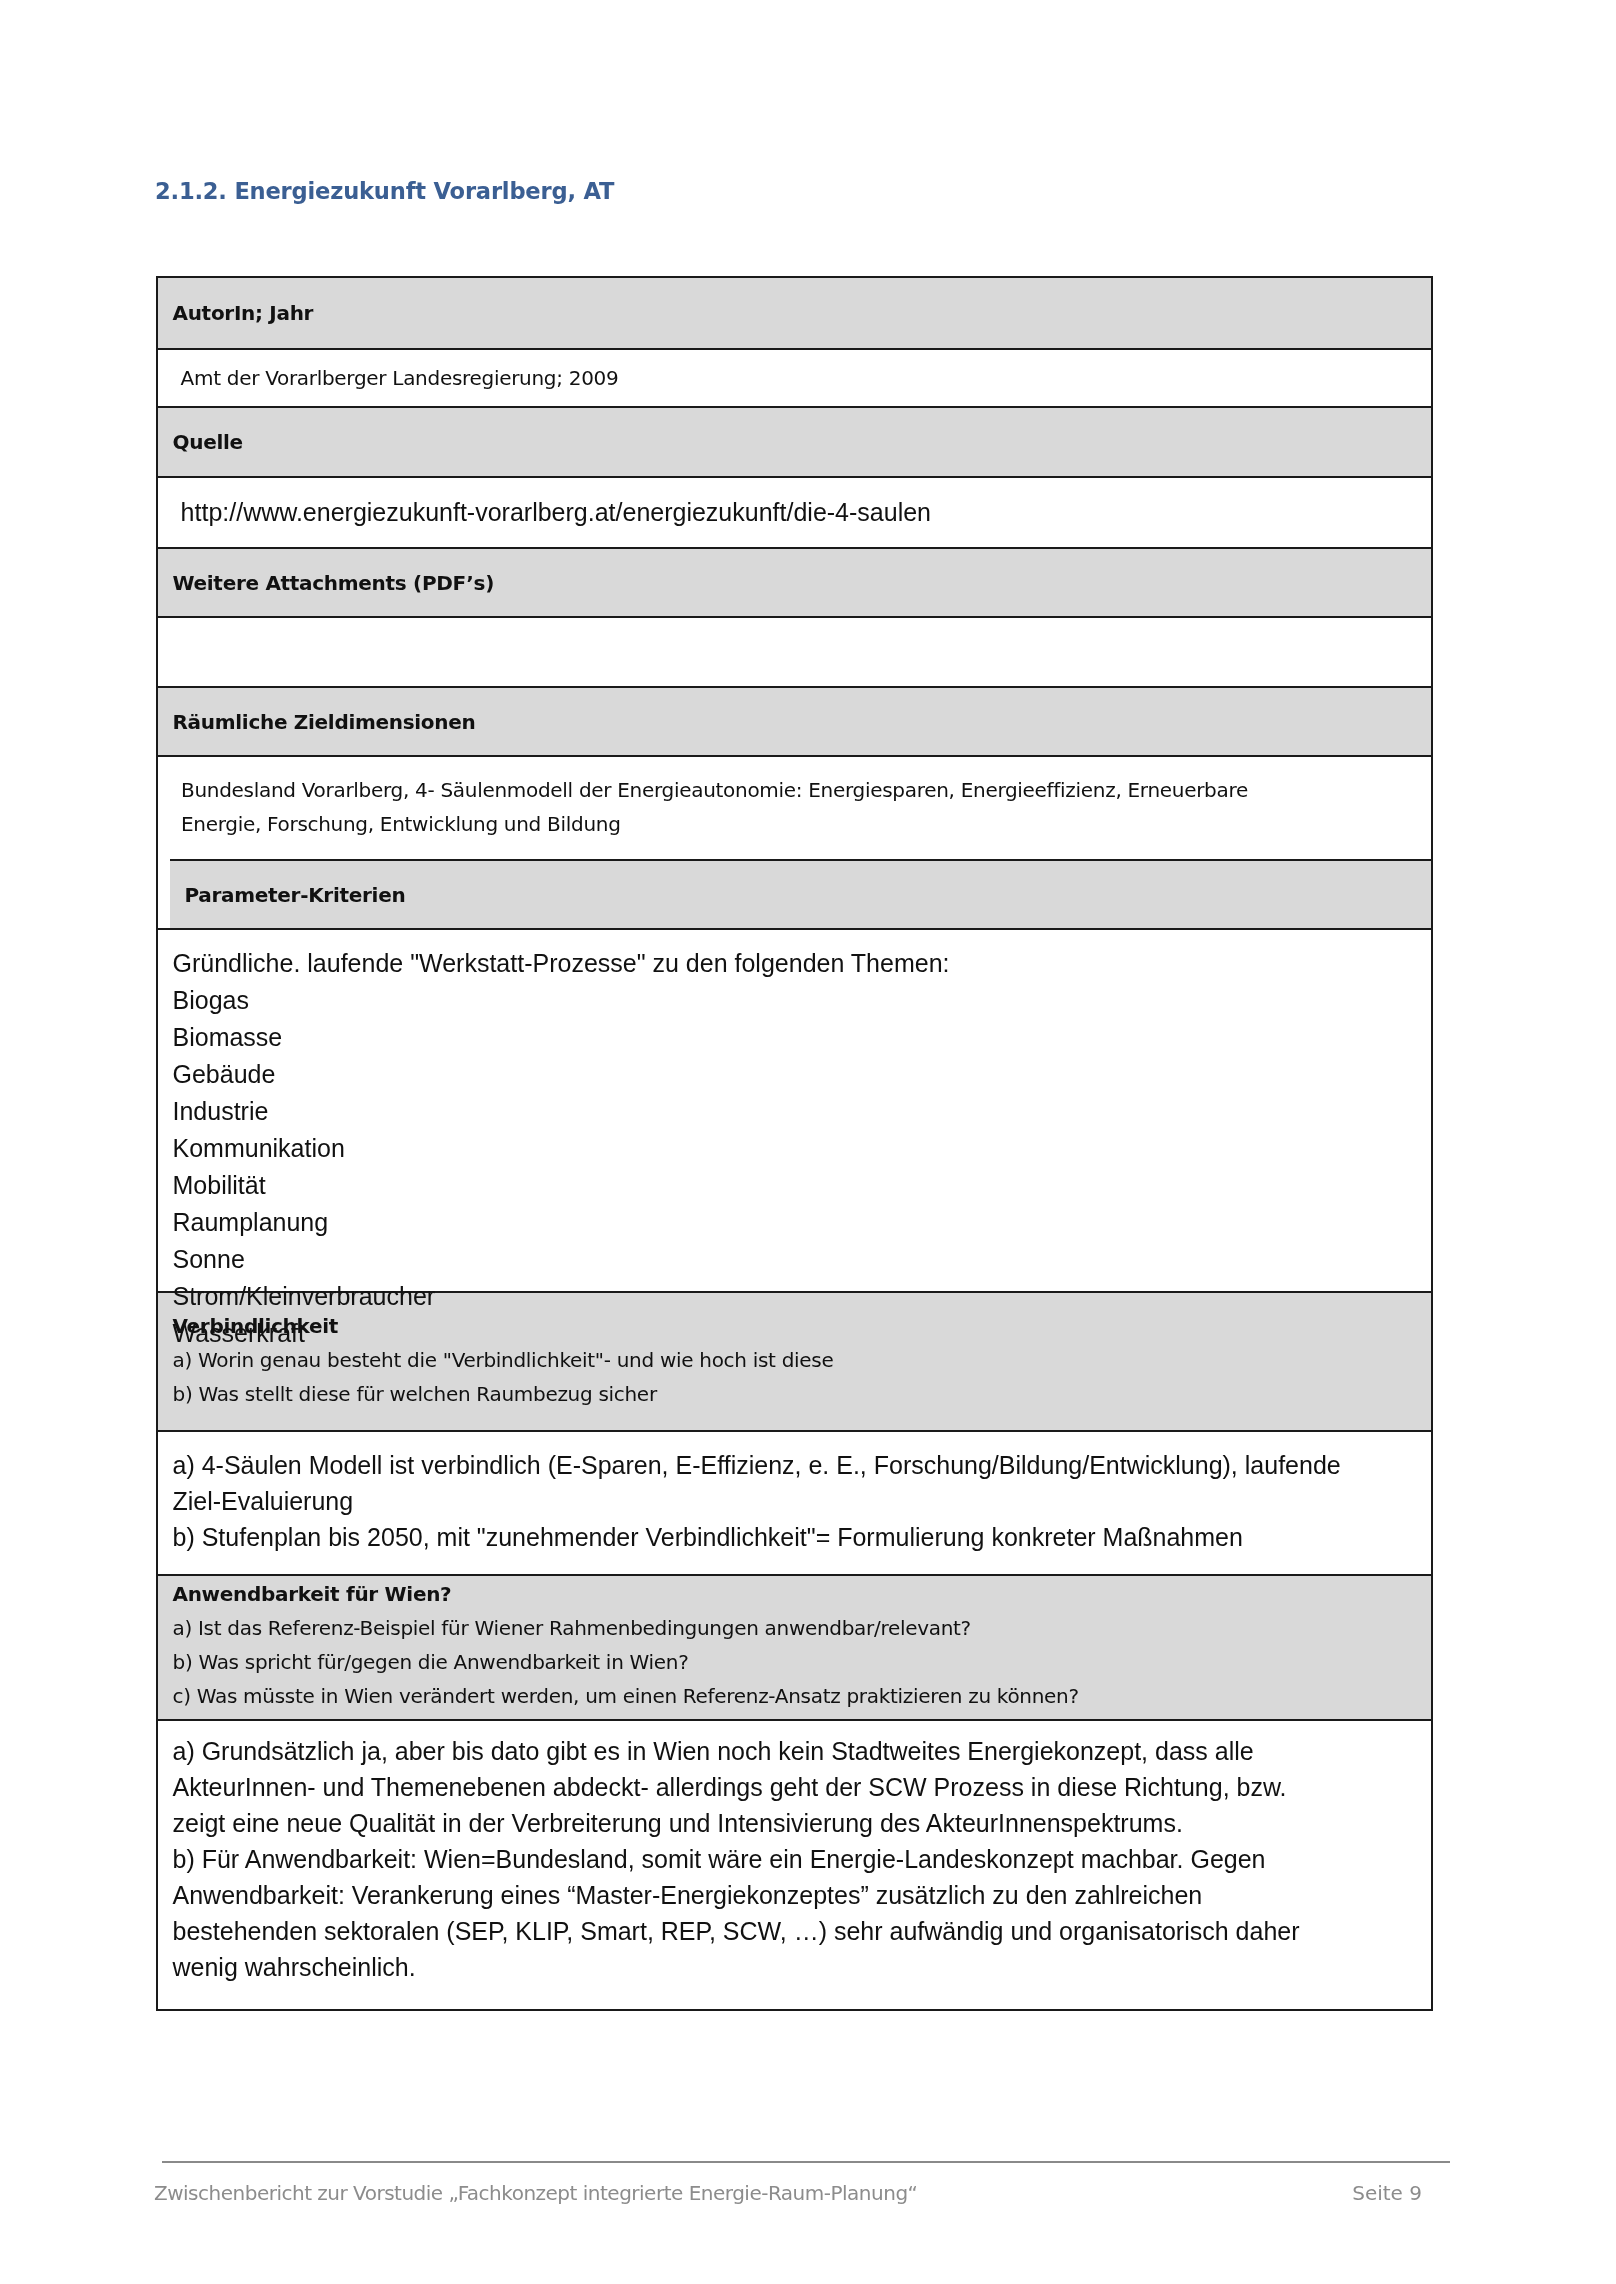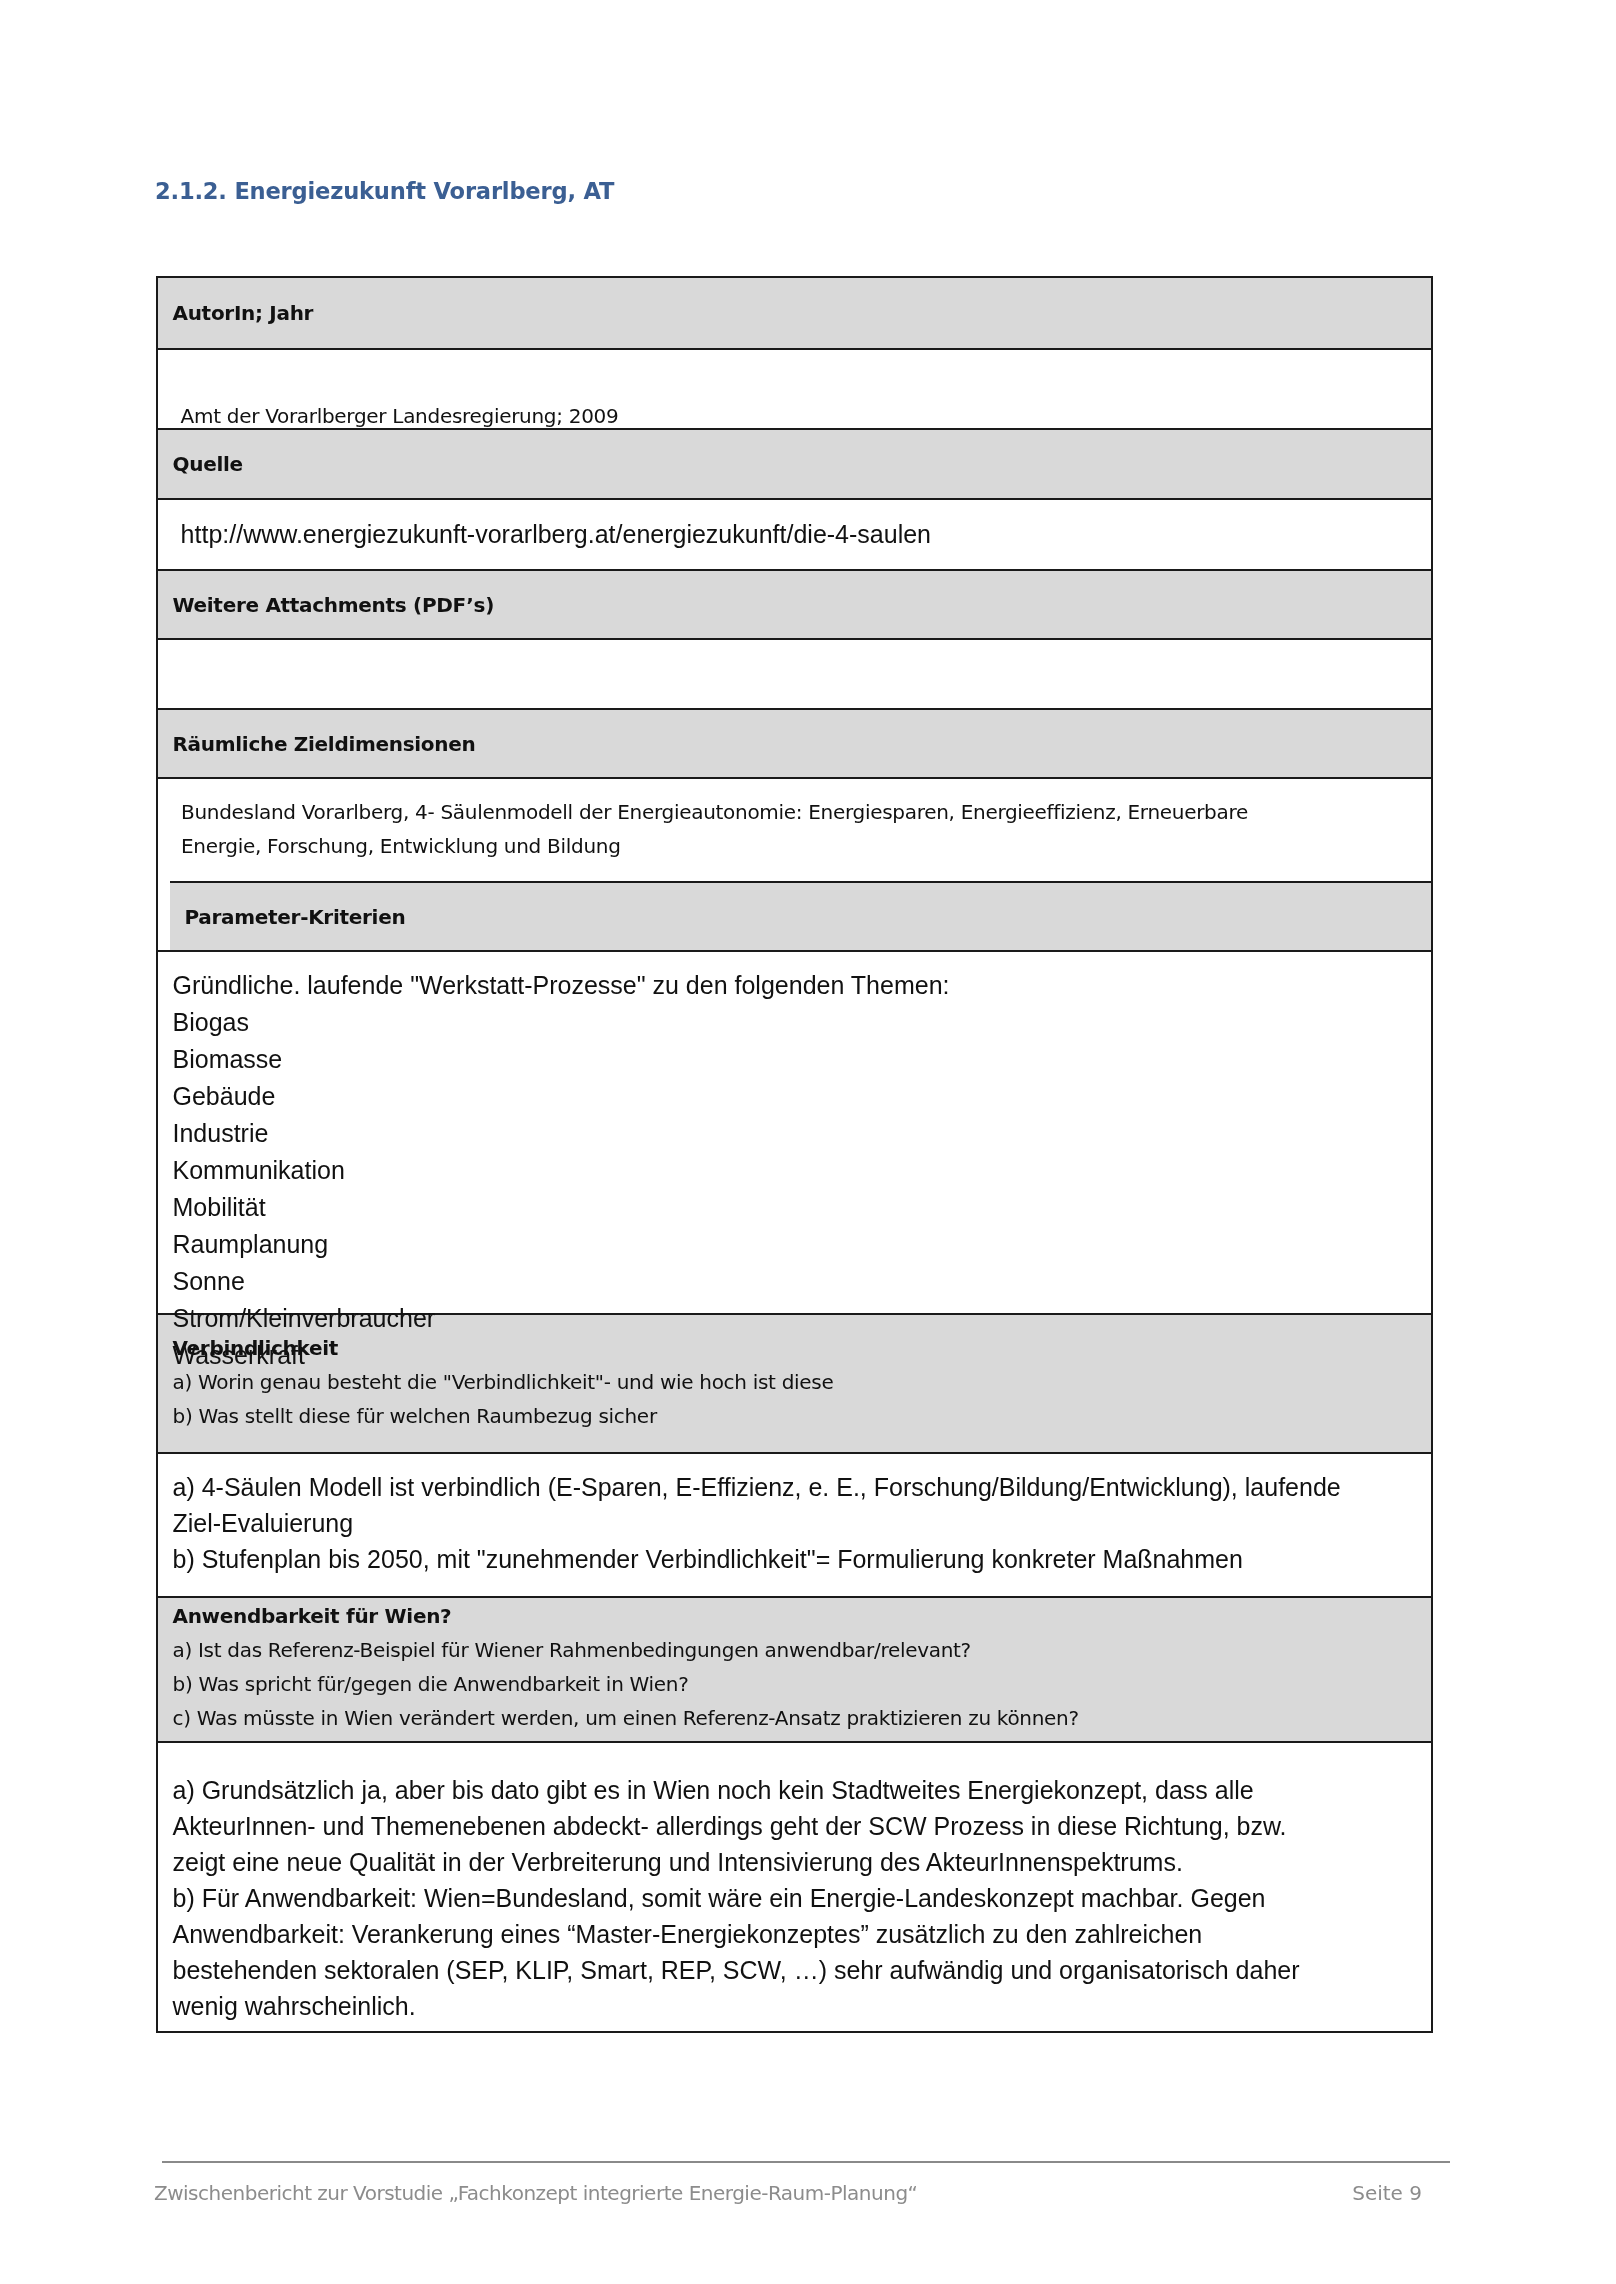--- a/index.html
+++ b/index.html
@@ -20,33 +20,33 @@
   .val { background: #ffffff; }
   .hum {
     font-family: "DejaVu Sans", sans-serif; font-size: 20px; color: #111;
     letter-spacing: -0.3px;
   }
   .hum b { font-weight: bold; }
   .ari {
     font-family: "Liberation Sans", sans-serif; font-size: 25px; color: #111;
   }
   .r-autor-h { height: 70px; display: flex; align-items: center; }
-  .r-autor-v { height: 80px; display: flex; align-items: flex-end; padding-left: 22.6px; }
+  .r-autor-v { height: 58px; display: flex; align-items: center; padding-left: 22.6px; }
   .r-quelle-h { height: 70px; display: flex; align-items: center; }
   .r-quelle-v { height: 71px; display: flex; align-items: center; padding-left: 22.6px; }
   .r-att-h { height: 69px; display: flex; align-items: center; }
   .r-att-v { height: 70px; }
   .r-raum-h { height: 69px; display: flex; align-items: center; }
   .r-raum-v { height: 104px; padding-top: 16px; line-height: 34px; padding-left: 23px; }
   .r-param-h { height: 69px; display: flex; align-items: center; margin-left: 12px; }
   .r-param-v { height: 363px; padding-top: 14.5px; line-height: 37px; }
   .r-verb-h { height: 139px; padding-top: 16px; line-height: 34px; }
   .r-verb-v { height: 144px; padding-top: 14.5px; line-height: 36px; }
   .r-anw-h { height: 145px; padding-top: 1px; line-height: 34px; }
-  .r-anw-v { height: 290px; padding-top: 29px; line-height: 36px; }
+  .r-anw-v { height: 290px; padding-top: 12px; line-height: 36px; }
   .line { display: block; white-space: nowrap; }
   .footer-rule {
     position: absolute; left: 162px; top: 2161px; width: 1288px; height: 2.4px;
     background: #8a8a8a;
   }
   .footer-text {
     position: absolute; left: 154px; top: 2181px;
     font-family: "DejaVu Sans", sans-serif; font-size: 20px; color: #8c8c8c;
     letter-spacing: -0.5px; white-space: nowrap;
   }

